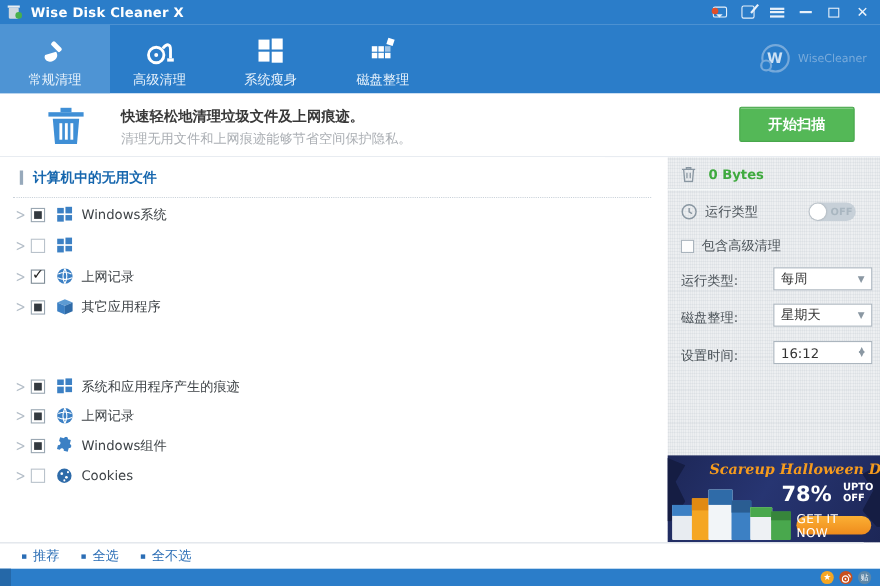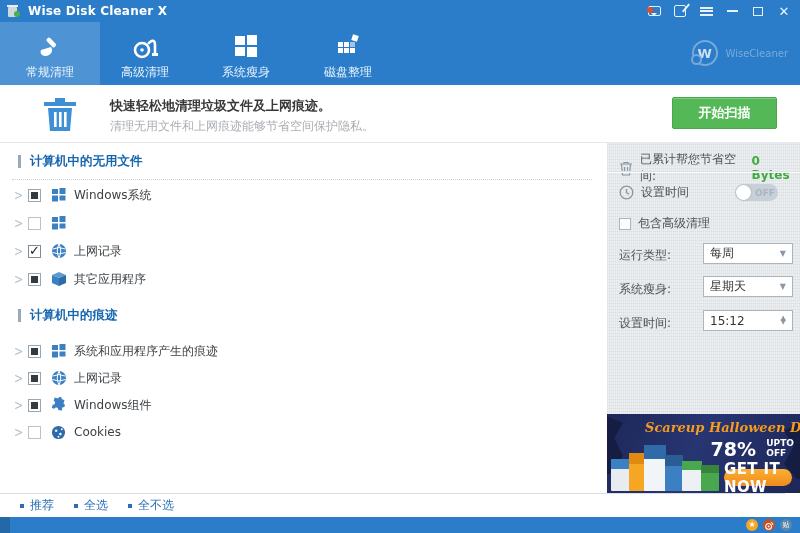--- a/index.html
+++ b/index.html
@@ -80,21 +80,21 @@
   .spin .arrows { margin-left:auto; display:flex; flex-direction:column; line-height:0.55; font-size:7px; color:#8b98a3; cursor:pointer; }
 
   
   .ad { position:absolute; left:0; top:271px; width:193px; height:79px; background:linear-gradient(120deg,#1d2757 0%, #273572 45%, #1d2757 100%); overflow:hidden; cursor:pointer; }
   .ad .tree { position:absolute; width:22px; height:60px; background:#151d43; }
   .ad .tree.l { left:-6px; top:0; clip-path:polygon(0 0, 100% 15%, 60% 40%, 100% 70%, 40% 100%, 0 100%); }
   .ad .tree.r { right:-6px; top:5px; clip-path:polygon(100% 0, 0 20%, 45% 45%, 0 75%, 60% 100%, 100% 100%); }
   .ad-head { position:absolute; left:38px; top:6px; width:152px; font-family:"DejaVu Serif","Liberation Serif",serif; font-style:italic; font-weight:bold; font-size:13px; color:#f59b1e; text-align:right; padding-right:4px; white-space:nowrap; }
   .ad-disc { position:absolute; right:44px; top:24px; color:#ffffff; font-weight:bold; font-size:19px; }
   .ad-upto { position:absolute; right:6px; top:24px; color:#ffffff; font-weight:bold; font-size:9px; line-height:1.15; }
-  .ad-cta { position:absolute; right:8px; bottom:7px; width:68px; height:17px; background:linear-gradient(#fbb034,#ef8b1c); border-radius:9px; color:#fff; font-size:15px; font-weight:bold; display:flex; align-items:center; justify-content:center; letter-spacing:.4px; }
+  .ad-cta { position:absolute; right:8px; bottom:7px; width:68px; height:17px; background:linear-gradient(#fbb034,#ef8b1c); border-radius:9px; color:#fff; font-size:11px; font-weight:normal; display:flex; align-items:center; justify-content:center; letter-spacing:.4px; }
   .boxes { position:absolute; left:4px; bottom:2px; width:112px; height:52px; }
   .pbox { position:absolute; bottom:0; border-radius:1px; }
   .pbox .cap { position:absolute; left:0; right:0; top:0; height:30%; }
 
   
   .footer-links { position:absolute; top:493px; left:0; width:785px; height:24px; background:#fff; border-top:1px solid #d9dee5; display:flex; align-items:center; }
   .flink { display:flex; align-items:center; margin-left:20px; cursor:pointer; }
   .flink .sq { width:4px; height:4px; background:#2a6db5; margin-right:6px; }
   .flink .f-txt { font-size:12px; color:#2a6db5; }
 
@@ -267,24 +267,20 @@
         <span class="item-ic">
           <svg width="16" height="16" viewBox="0 0 16 16">
               <path d="M8 1 L15 4 L8 7 L1 4 Z" fill="#5d9bd3"></path>
               <path d="M1 4 L8 7 L8 15 L1 12 Z" fill="#3c80c4"></path>
               <path d="M15 4 L8 7 L8 15 L15 12 Z" fill="#2f6ba8"></path>
             </svg>
         </span>
         <span class="item-lbl">其它应用程序</span>
       </div>
 
-      <div class="sec-header" style="top:163px">
-        <div class="sec-bar"></div>
-        <div class="sec-title">计算机中的痕迹</div>
-      </div>
 
       <div class="row-item" style="top:194px">
         <span class="chev">&gt;</span>
         <span class="cb partial"></span>
         <span class="item-ic">
           <svg width="16" height="16" viewBox="0 0 16 16">
               <rect x="1" y="2" width="6" height="5" fill="#3c80c4"></rect>
               <rect x="8.5" y="1" width="6" height="6" fill="#3c80c4"></rect>
               <rect x="1" y="8.5" width="6" height="6" fill="#3c80c4"></rect>
               <rect x="8.5" y="8.5" width="6" height="5" fill="#3c80c4"></rect>
@@ -333,65 +329,64 @@
     </div>
 
     <div class="right-panel">
 
       <div class="rp-row" style="top:8px">
         <span style="margin-right:7px">
           <svg width="14" height="15" viewBox="0 0 14 15">
               <path d="M1 3 h12 M5 3 V1.5 h4 V3 M2.5 3 l1 11 h7 l1-11 M5.5 6 v5 M8.5 6 v5" stroke="#8a97a2" stroke-width="1.2" fill="none"></path>
             </svg>
         </span>
-        <span class="rp-label">已累计帮您节省空间:</span>
         <span class="saved-val">0 Bytes</span>
       </div>
       <div class="rp-sep" style="top:29px"></div>
 
       <div class="rp-row" style="top:41px">
         <span style="margin-right:7px">
           <svg width="15" height="15" viewBox="0 0 15 15">
               <circle cx="7.5" cy="7.5" r="6.3" fill="none" stroke="#8a97a2" stroke-width="1.3"></circle>
               <path d="M7.5 4 v3.7 l2.6 1.6" stroke="#8a97a2" stroke-width="1.3" fill="none"></path>
             </svg>
         </span>
-        <span class="rp-label">设置时间</span>
+        <span class="rp-label">运行类型</span>
       </div>
       <div class="toggle" style="top:41px">
         <div class="knob"></div>
         <div class="t-off">OFF</div>
       </div>
 
       <div class="rp-row" style="top:72px">
         <span class="rp-cb"></span>
         <span class="rp-label">包含高级清理</span>
       </div>
 
       <div class="rp-row" style="top:104px">
         <span class="rp-label">运行类型:</span>
       </div>
       <div class="dd" style="top:100px">
         <span>每周</span>
         <span class="dd-arrow">▼</span>
       </div>
 
       <div class="rp-row" style="top:138px">
-        <span class="rp-label">系统瘦身:</span>
+        <span class="rp-label">磁盘整理:</span>
       </div>
       <div class="dd" style="top:133px">
         <span>星期天</span>
         <span class="dd-arrow">▼</span>
       </div>
 
       <div class="rp-row" style="top:172px">
         <span class="rp-label">设置时间:</span>
       </div>
       <div class="spin" style="top:167px">
-        <span>15:12</span>
+        <span>16:12</span>
         <span class="arrows">
             <span>▲</span>
             <span>▼</span>
           </span>
       </div>
 
       <div class="ad">
         <div class="tree l"></div>
         <div class="tree r"></div>
         <div class="ad-head">Scareup Halloween Deals</div>

